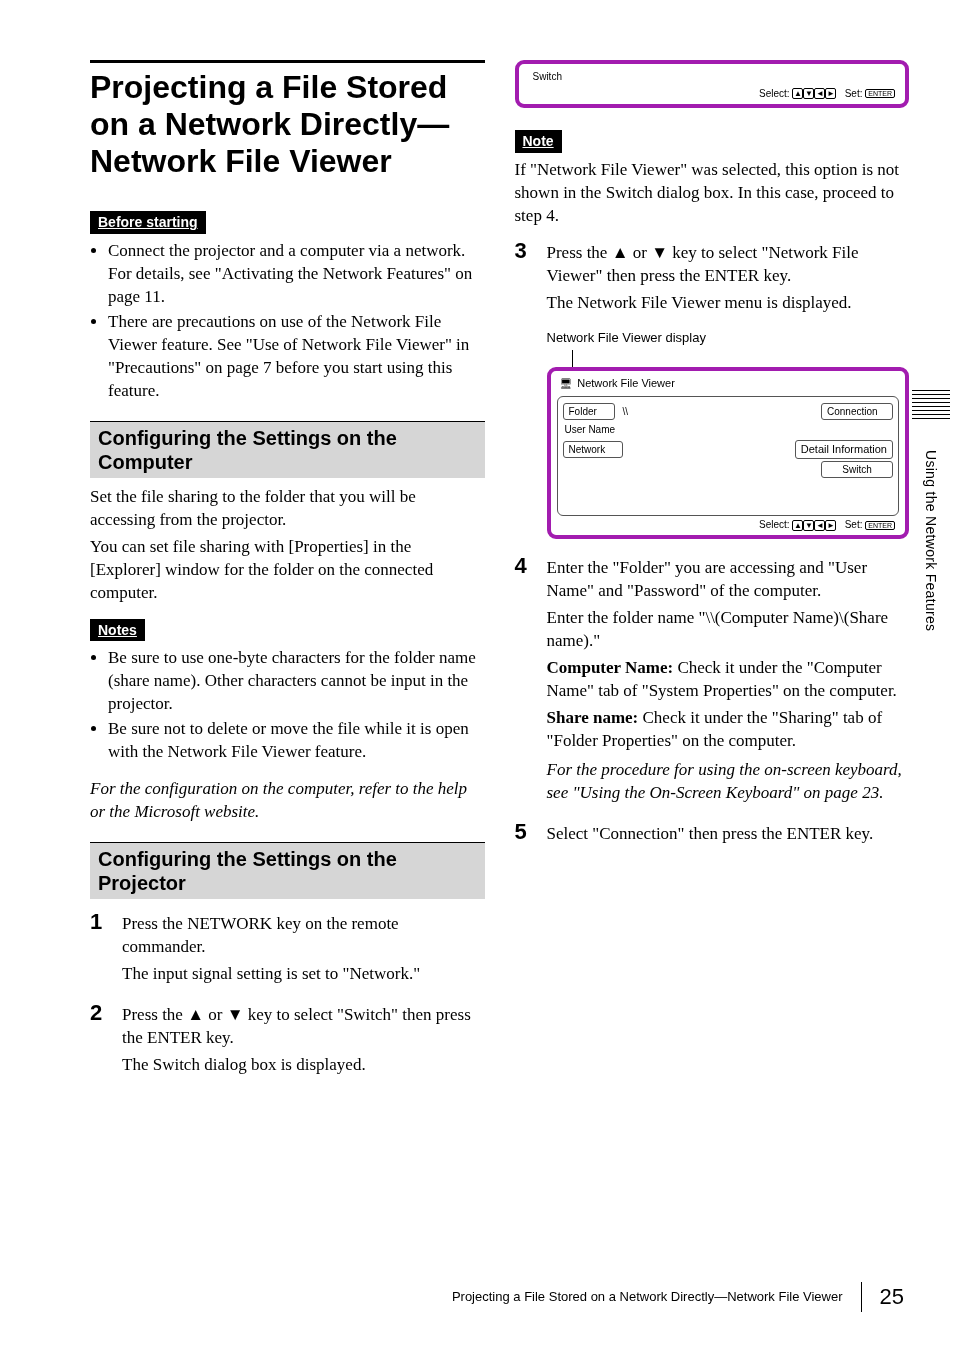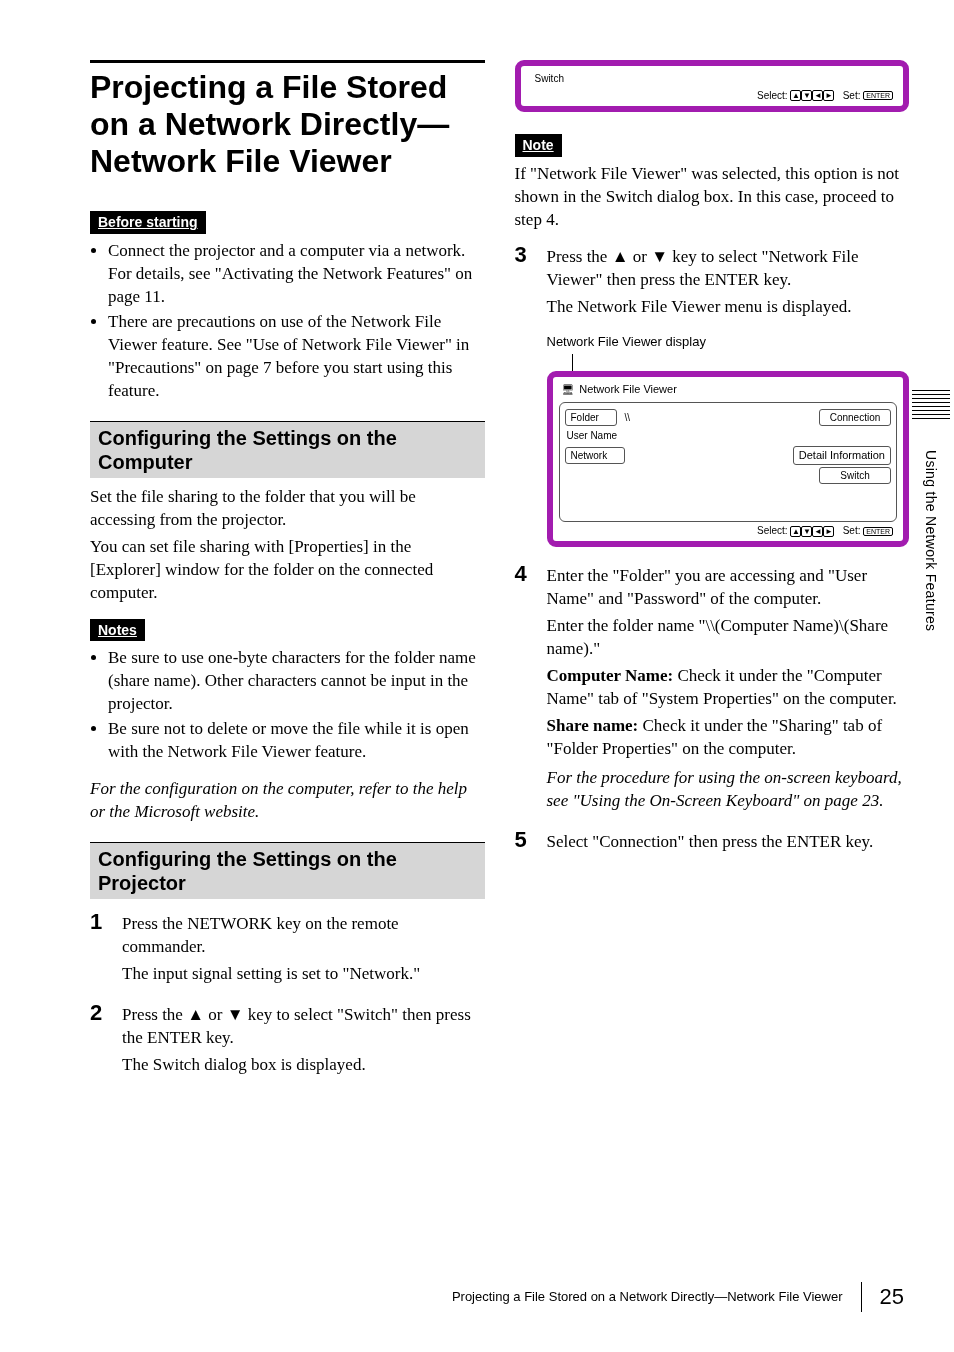--- a/index.html
+++ b/index.html
@@ -74,21 +74,21 @@
     font-weight: bold;
     font-size: 22px;
     line-height: 1;
     min-width: 20px;
   }
   .step-body { flex: 1; }
   .step-body p:first-child { margin-top: 2px; }
 
   
   .dialog {
-    border: 6px solid #a21caf;
+    border: 4px solid #a21caf;
     border-radius: 9px;
     padding: 5px 6px 4px 6px;
     font-family: Arial, Helvetica, sans-serif;
     font-size: 11px;
     margin-bottom: 4px;
     background: #fff;
   }
   .dlg-row {
     display: flex;
     align-items: center;
@@ -301,21 +301,21 @@
         <div class="dialog">
           <div class="dlg-title-row">
             <span class="icon">🖥︎</span>
             <span>Network File Viewer</span>
           </div>
           <div class="dlg-inner-border dlg-list-area">
             <div class="dlg-row">
               <div class="dlg-cell" style="width:52px;">Folder</div>
               <div class="dlg-cell stub" style="padding:1px 2px;">\\</div>
               <div class="dlg-flex"></div>
-              <div class="dlg-cell" style="min-width:72px;text-align:center;">Connection</div>
+              <div class="dlg-cell" style="min-width:72px;text-align:left;">Connection</div>
             </div>
             <div class="dlg-row">
               <div class="dlg-cell stub" style="width:66px;padding-left:2px;">User Name</div>
               <div class="dlg-flex"></div>
             </div>
             <div class="dlg-row">
               <div class="dlg-cell" style="width:60px;">Network</div>
               <div class="dlg-flex"></div>
               <div class="dlg-cell" style="font-size:11px;min-width:72px;text-align:center;">Detail Information</div>
             </div>

